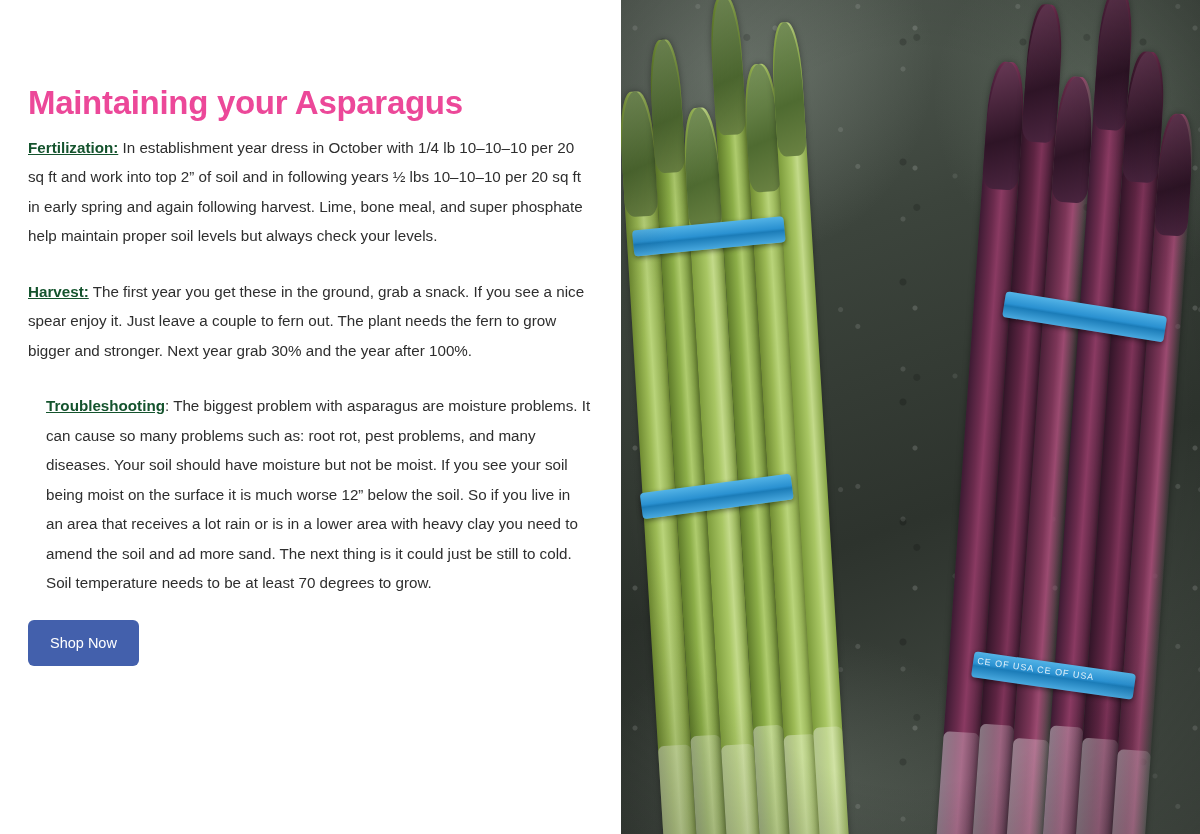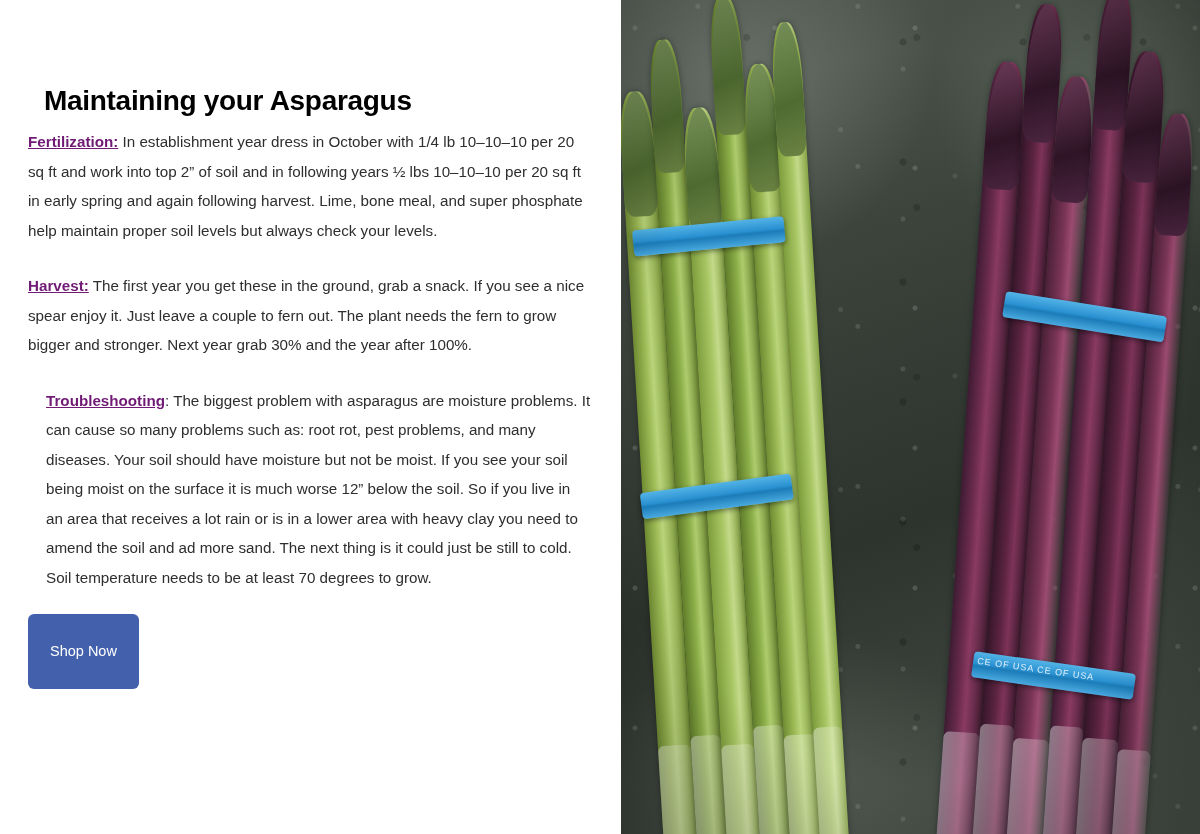--- a/index.html
+++ b/index.html
@@ -26,53 +26,53 @@
     background: #ffffff;
   }
   .media-col {
     flex: 1 1 auto;
     position: relative;
     overflow: hidden;
     background: #2b2f2b;
   }
 
   h1.title {
-    margin: 0 0 10px 16px;
-    font-size: 28px;
+    margin: 0 0 10px 0;
+    font-size: 33px;
     line-height: 1.18;
     font-weight: bold;
-    color: #000000;
+    color: #ec4899;
     letter-spacing: -0.3px;
   }
 
   p.body {
     margin: 0 0 26px 0;
     font-size: 15.2px;
     line-height: 29.5px;
     color: #2e2e2e;
   }
   p.body:last-of-type { margin-bottom: 22px; margin-left: 18px; }
 
   .lead { margin-bottom: 32px; }
 
   .label {
     font-weight: bold;
     text-decoration: underline;
-    color: #701a75;
+    color: #14532d;
   }
 
   .cta {
     display: inline-block;
     border: 0;
     border-radius: 6px;
     background: #4360ac;
     color: #ffffff;
     font-size: 14.5px;
     line-height: 1;
-    padding: 30px 22px;
+    padding: 16px 22px;
     cursor: pointer;
     font-family: "Liberation Sans", sans-serif;
   }
 
   
   .photo {
     position: absolute;
     inset: 0;
     background:
       radial-gradient(ellipse 60% 40% at 18% 8%, rgba(150,160,150,0.45), rgba(0,0,0,0) 60%),

